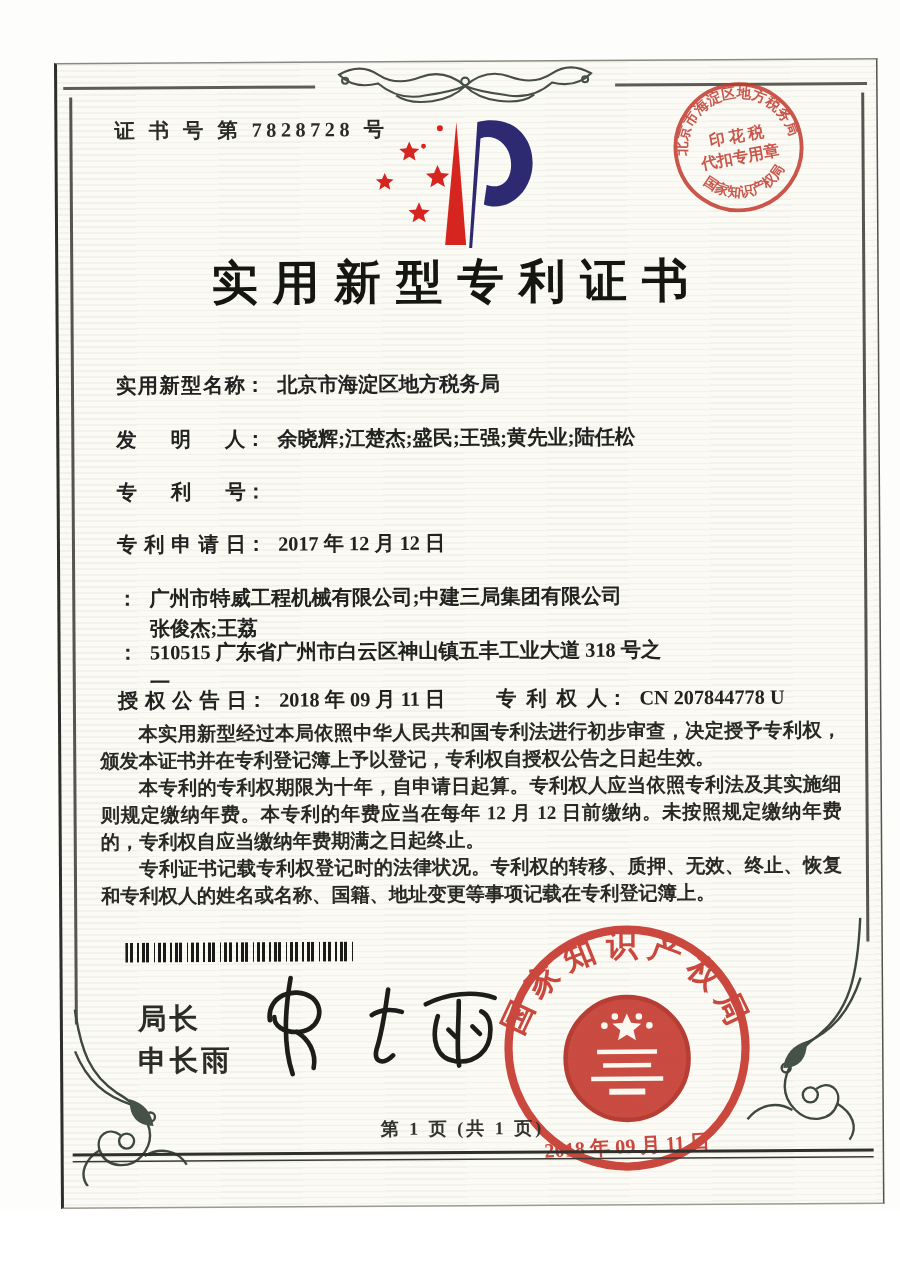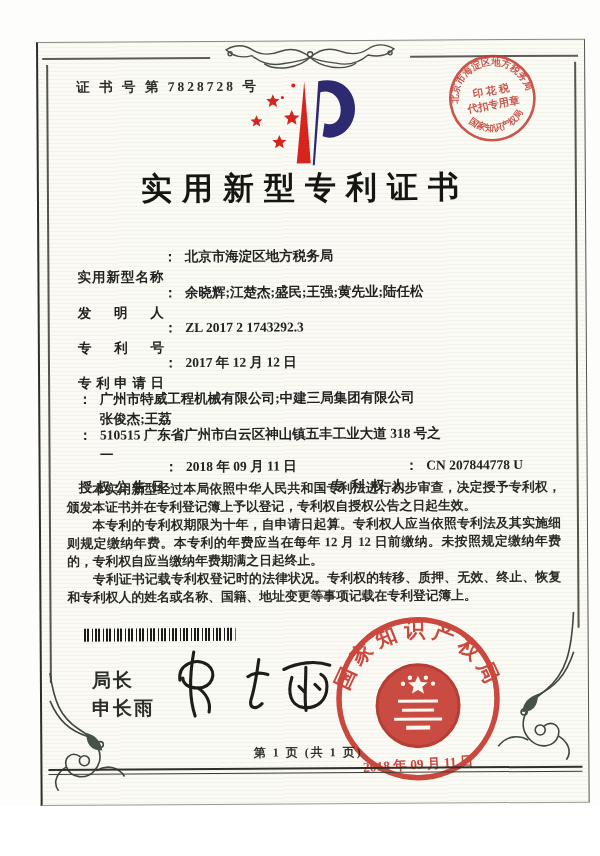--- a/index.html
+++ b/index.html
@@ -15,21 +15,21 @@
   
   .top-orn{left:4px;top:2px;width:536px;height:28px;}
   
   .rule-v{width:1.5px;background:#56564f;}
   .rule-left{left:8px;top:22px;height:618px;}
   .rule-right{left:536px;top:22px;height:566px;}
   .cert-no{left:38px;top:36px;font-size:13.5px;letter-spacing:3px;font-weight:600;color:#2b2b27;}
   .title{left:0;right:14px;top:126px;text-align:center;font-size:31px;font-weight:700;
          letter-spacing:10px;color:#151511;}
   .row{position:absolute;left:38px;display:flex;font-size:13.5px;font-weight:700;color:#222220;line-height:17px;}
-  .lbl{display:inline-block;width:86px;text-align:justify;text-align-last:justify;flex:none;margin-top:20px;}
+  .lbl{display:inline-block;width:86px;text-align:justify;text-align-last:justify;flex:none;}
   .colon{flex:none;margin-right:8px;}
   .val{max-width:380px;}
   .val .l2{margin-top:3px;}
   .grant-pair2{margin-left:34px;display:flex;}
   .paras{left:26px;top:438px;width:494px;font-size:12.8px;line-height:18px;
          text-align:justify;color:#2a2a25;font-weight:600;}
   .paras p{margin:0;text-indent:2em;}
   .barcode{left:42px;top:586px;width:152px;height:13px;
     background:repeating-linear-gradient(90deg,#1a1a18 0 2px,transparent 2px 3px,#1a1a18 3px 5px,transparent 5px 8px,#1a1a18 8px 9px,transparent 9px 11px);}
   .director{left:50px;top:624px;font-family:"Liberation Sans","DejaVu Sans",sans-serif;
@@ -102,21 +102,20 @@
     <span class="val">北京市海淀区地方税务局</span>
   </div>
   <div class="row" style="top:242px">
     <span class="lbl">发明人</span>
       <span class="colon">：</span>
     <span class="val">余晓辉;江楚杰;盛民;王强;黄先业;陆任松</span>
   </div>
   <div class="row" style="top:277px">
     <span class="lbl">专利号</span>
       <span class="colon">：</span>
-    <span class="val">ZL 2017 2 1743292.3</span>
   </div>
   <div class="row" style="top:312px">
     <span class="lbl">专利申请日</span>
       <span class="colon">：</span>
     <span class="val">2017 年 12 月 12 日</span>
   </div>
   <div class="row" style="top:348px">
       <span class="colon">：</span>
     <span class="val">
       <div>广州市特威工程机械有限公司;中建三局集团有限公司</div>

